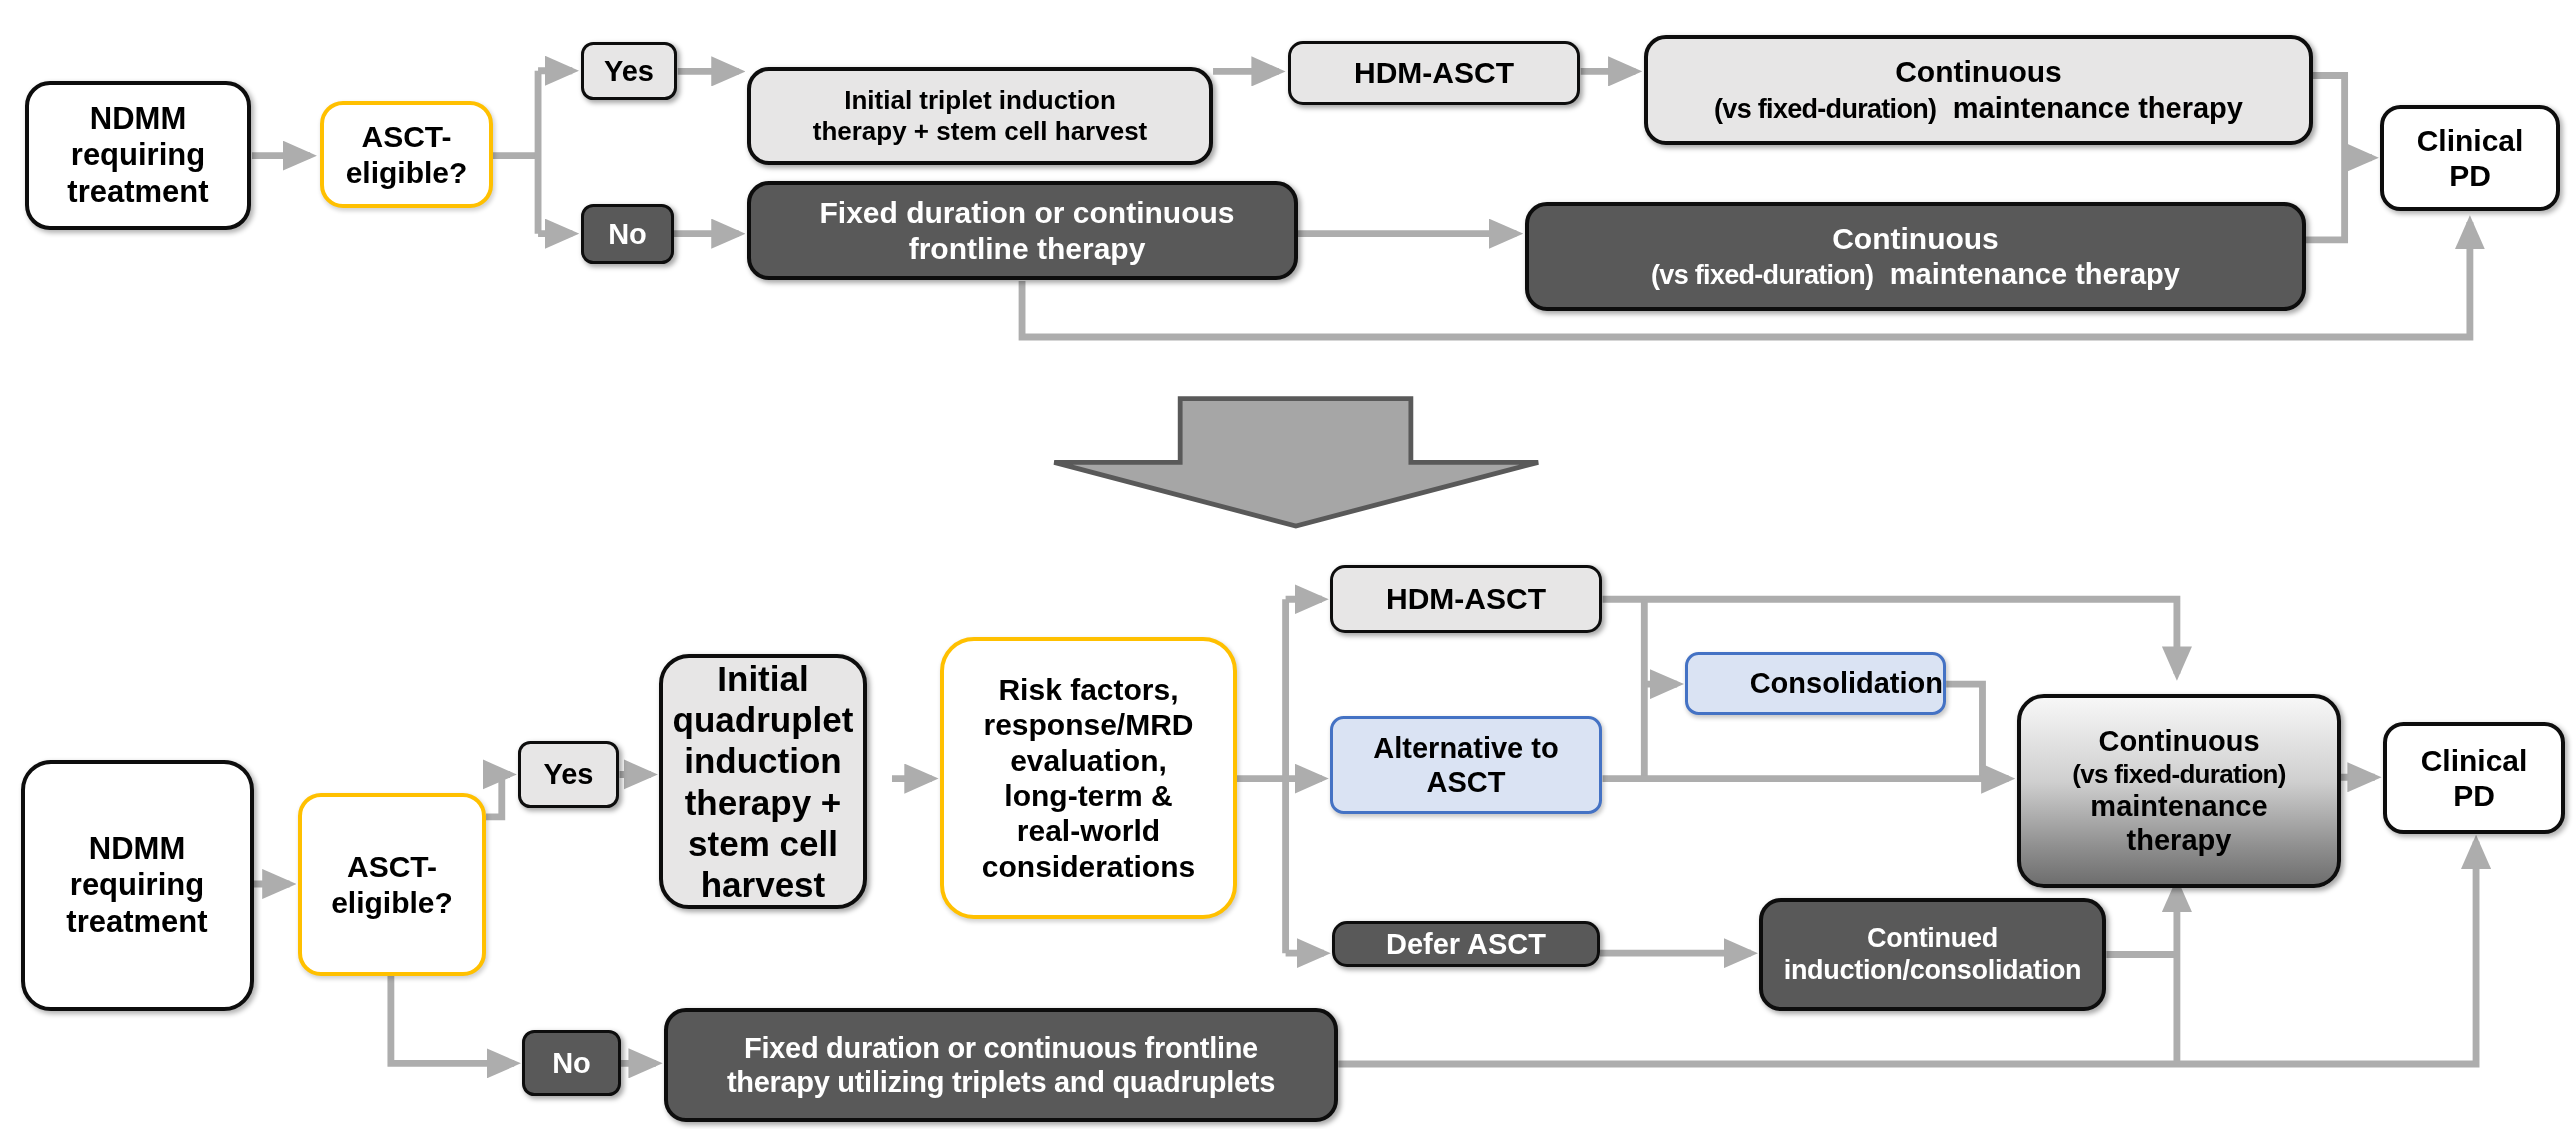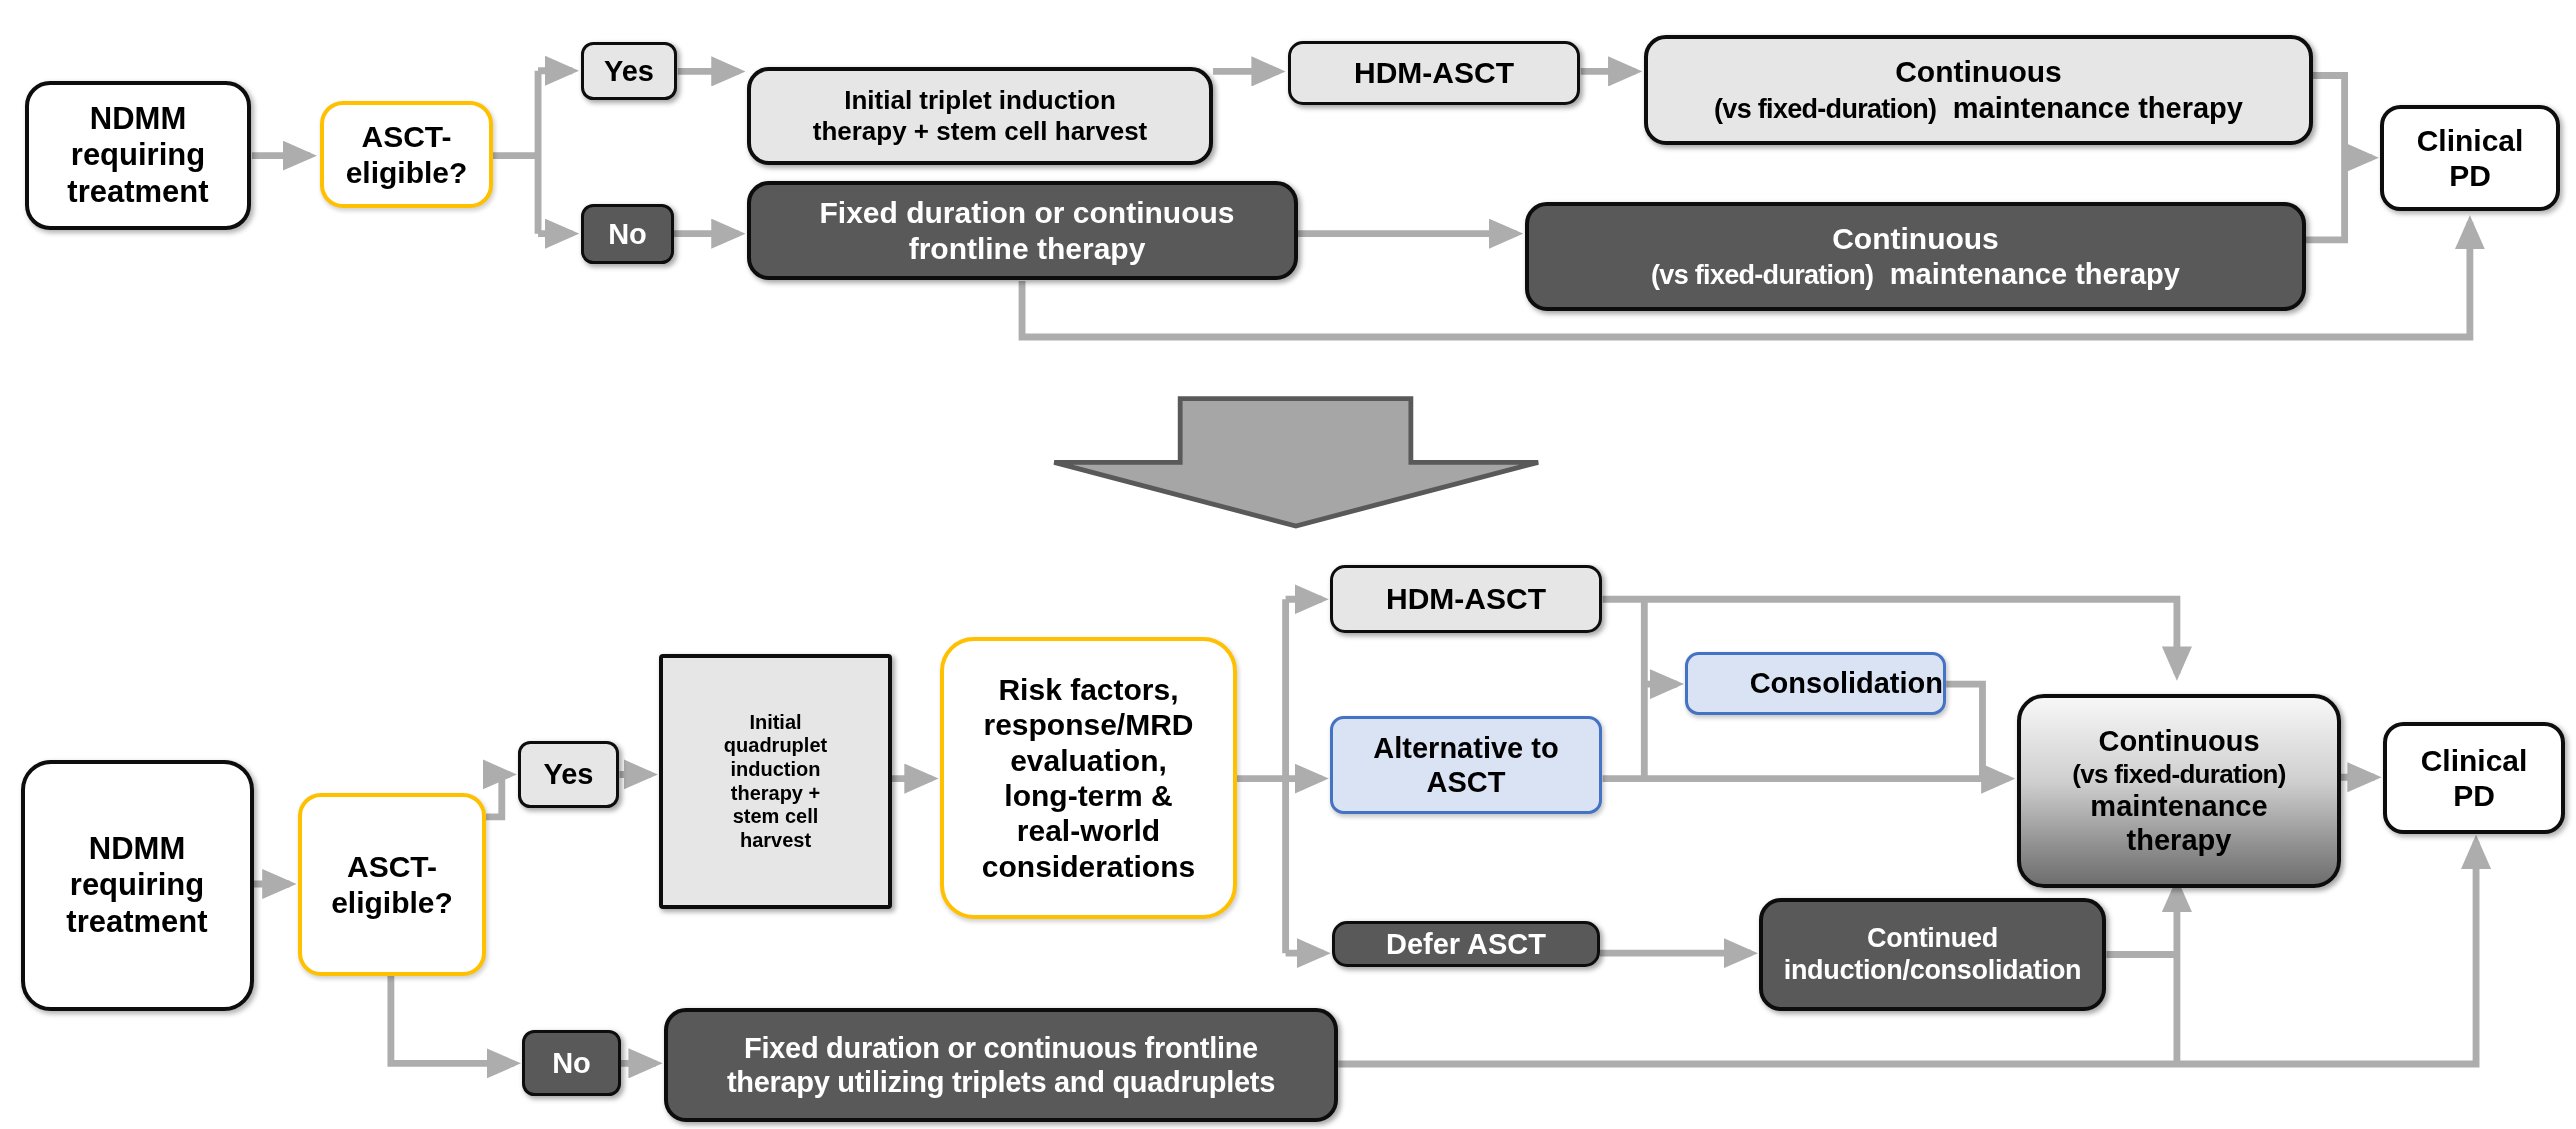--- a/index.html
+++ b/index.html
@@ -136,21 +136,21 @@
 
   <div class="node yellowbox" style="left:298px;top:793px;width:188px;height:183px;font-size:30px;">
     <span class="lbl">ASCT-
 eligible?</span>
   </div>
 
   <div class="node light small" style="left:518px;top:741px;width:101px;height:67px;font-size:29px;">
     <span class="lbl">Yes</span>
   </div>
 
-  <div class="node light" style="left:659px;top:654px;width:233px;height:255px;font-size:20px;border-radius:4px;">
+  <div class="node light" style="left:659px;top:654px;width:208px;height:255px;font-size:35px;border-radius:30px;">
     <span class="lbl">Initial
 quadruplet
 induction
 therapy +
 stem cell
 harvest</span>
   </div>
 
   <div class="node yellowbox" style="left:940px;top:637px;width:297px;height:282px;font-size:30px;border-radius:34px;">
     <span class="lbl">Risk factors,

